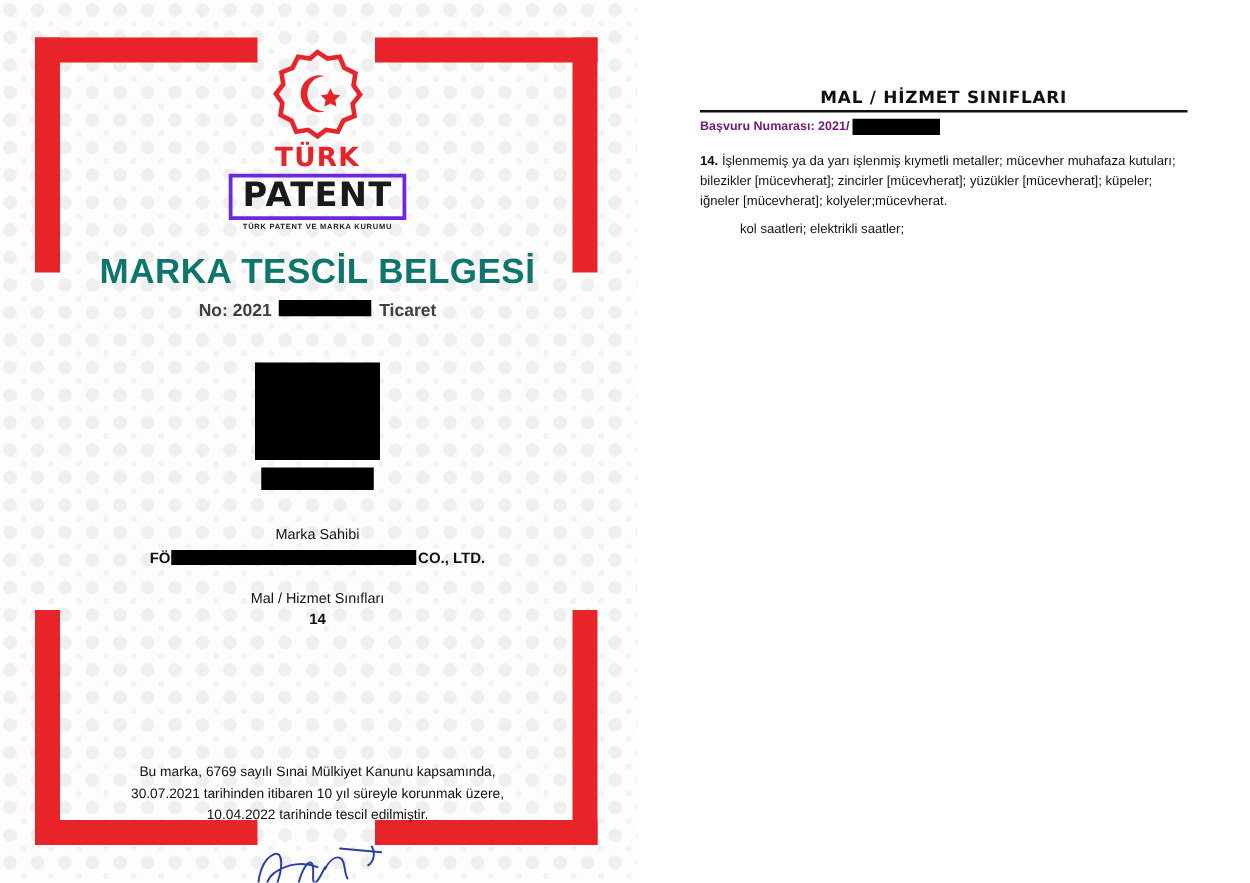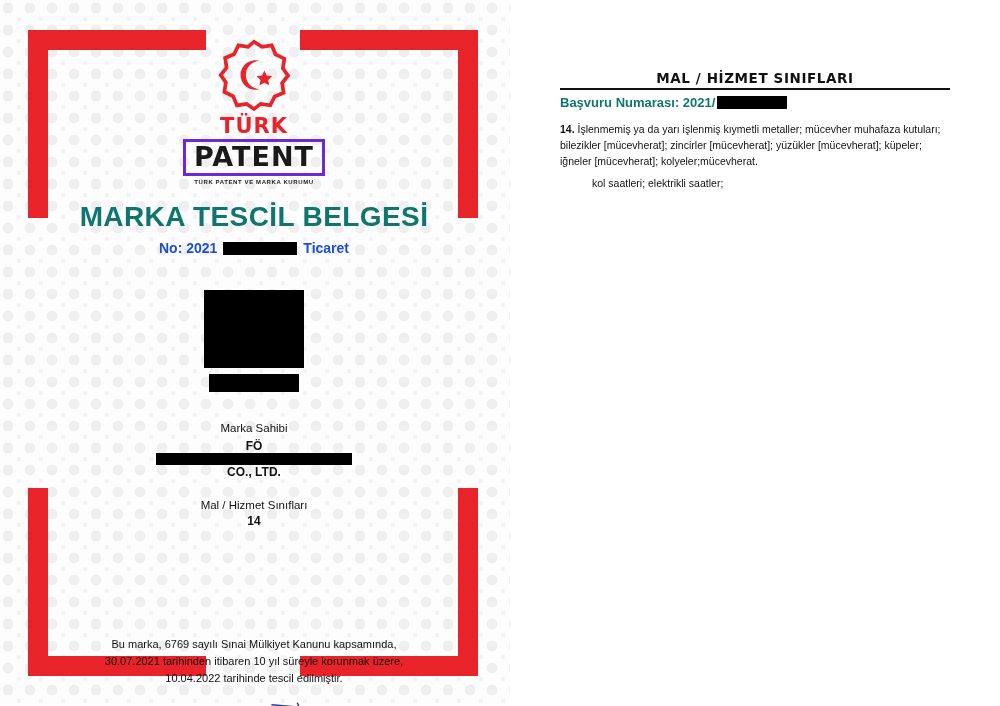--- a/index.html
+++ b/index.html
@@ -106,24 +106,24 @@
     font-weight: bold;
     color: #0f766e;
     letter-spacing: 0.4px;
     margin-top: 16px;
     font-family: Liberation Sans, sans-serif;
   }
   .doc-number-row {
     margin-top: 7px;
     font-size: 14px;
     font-weight: bold;
-    color: #1d4ed8;
+    color: #404040;
     display: flex;
     justify-content: center;
-    align-items: center;
+    align-items: flex-start;
     gap: 6px;
   }
   .redact {
     display: inline-block;
     background: #000;
     vertical-align: middle;
   }
   .r-docnum { width: 74px; height: 13px; }
 
   .mark-image {
@@ -156,21 +156,20 @@
     margin-top: 28px;
   }
   .owner-row {
     margin-top: 5px;
     font-size: 12px;
     font-weight: bold;
     color: #111;
     display: flex;
     justify-content: center;
     align-items: center;
-    flex-direction: column;
   }
   .r-owner { width: 196px; height: 12px; margin: 0 1px; }
 
   .class-label {
     font-size: 11.5px;
     color: #111;
     margin-top: 20px;
   }
   .class-value {
     font-size: 12px;
@@ -220,23 +219,23 @@
     width: 390px;
     height: 1.5px;
     background: #111;
   }
   .app-number-row {
     position: absolute;
     left: 50px;
     top: 95px;
     display: flex;
     align-items: center;
-    font-size: 13px;
-    font-weight: bold;
-    color: #0f766e;
+    font-size: 10px;
+    font-weight: bold;
+    color: #701a75;
   }
   .r-appnum { width: 70px; height: 13px; margin-left: 2px; }
 
   .classes-body {
     position: absolute;
     left: 50px;
     top: 122px;
     width: 400px;
     font-size: 10.5px;
     line-height: 1.5;

